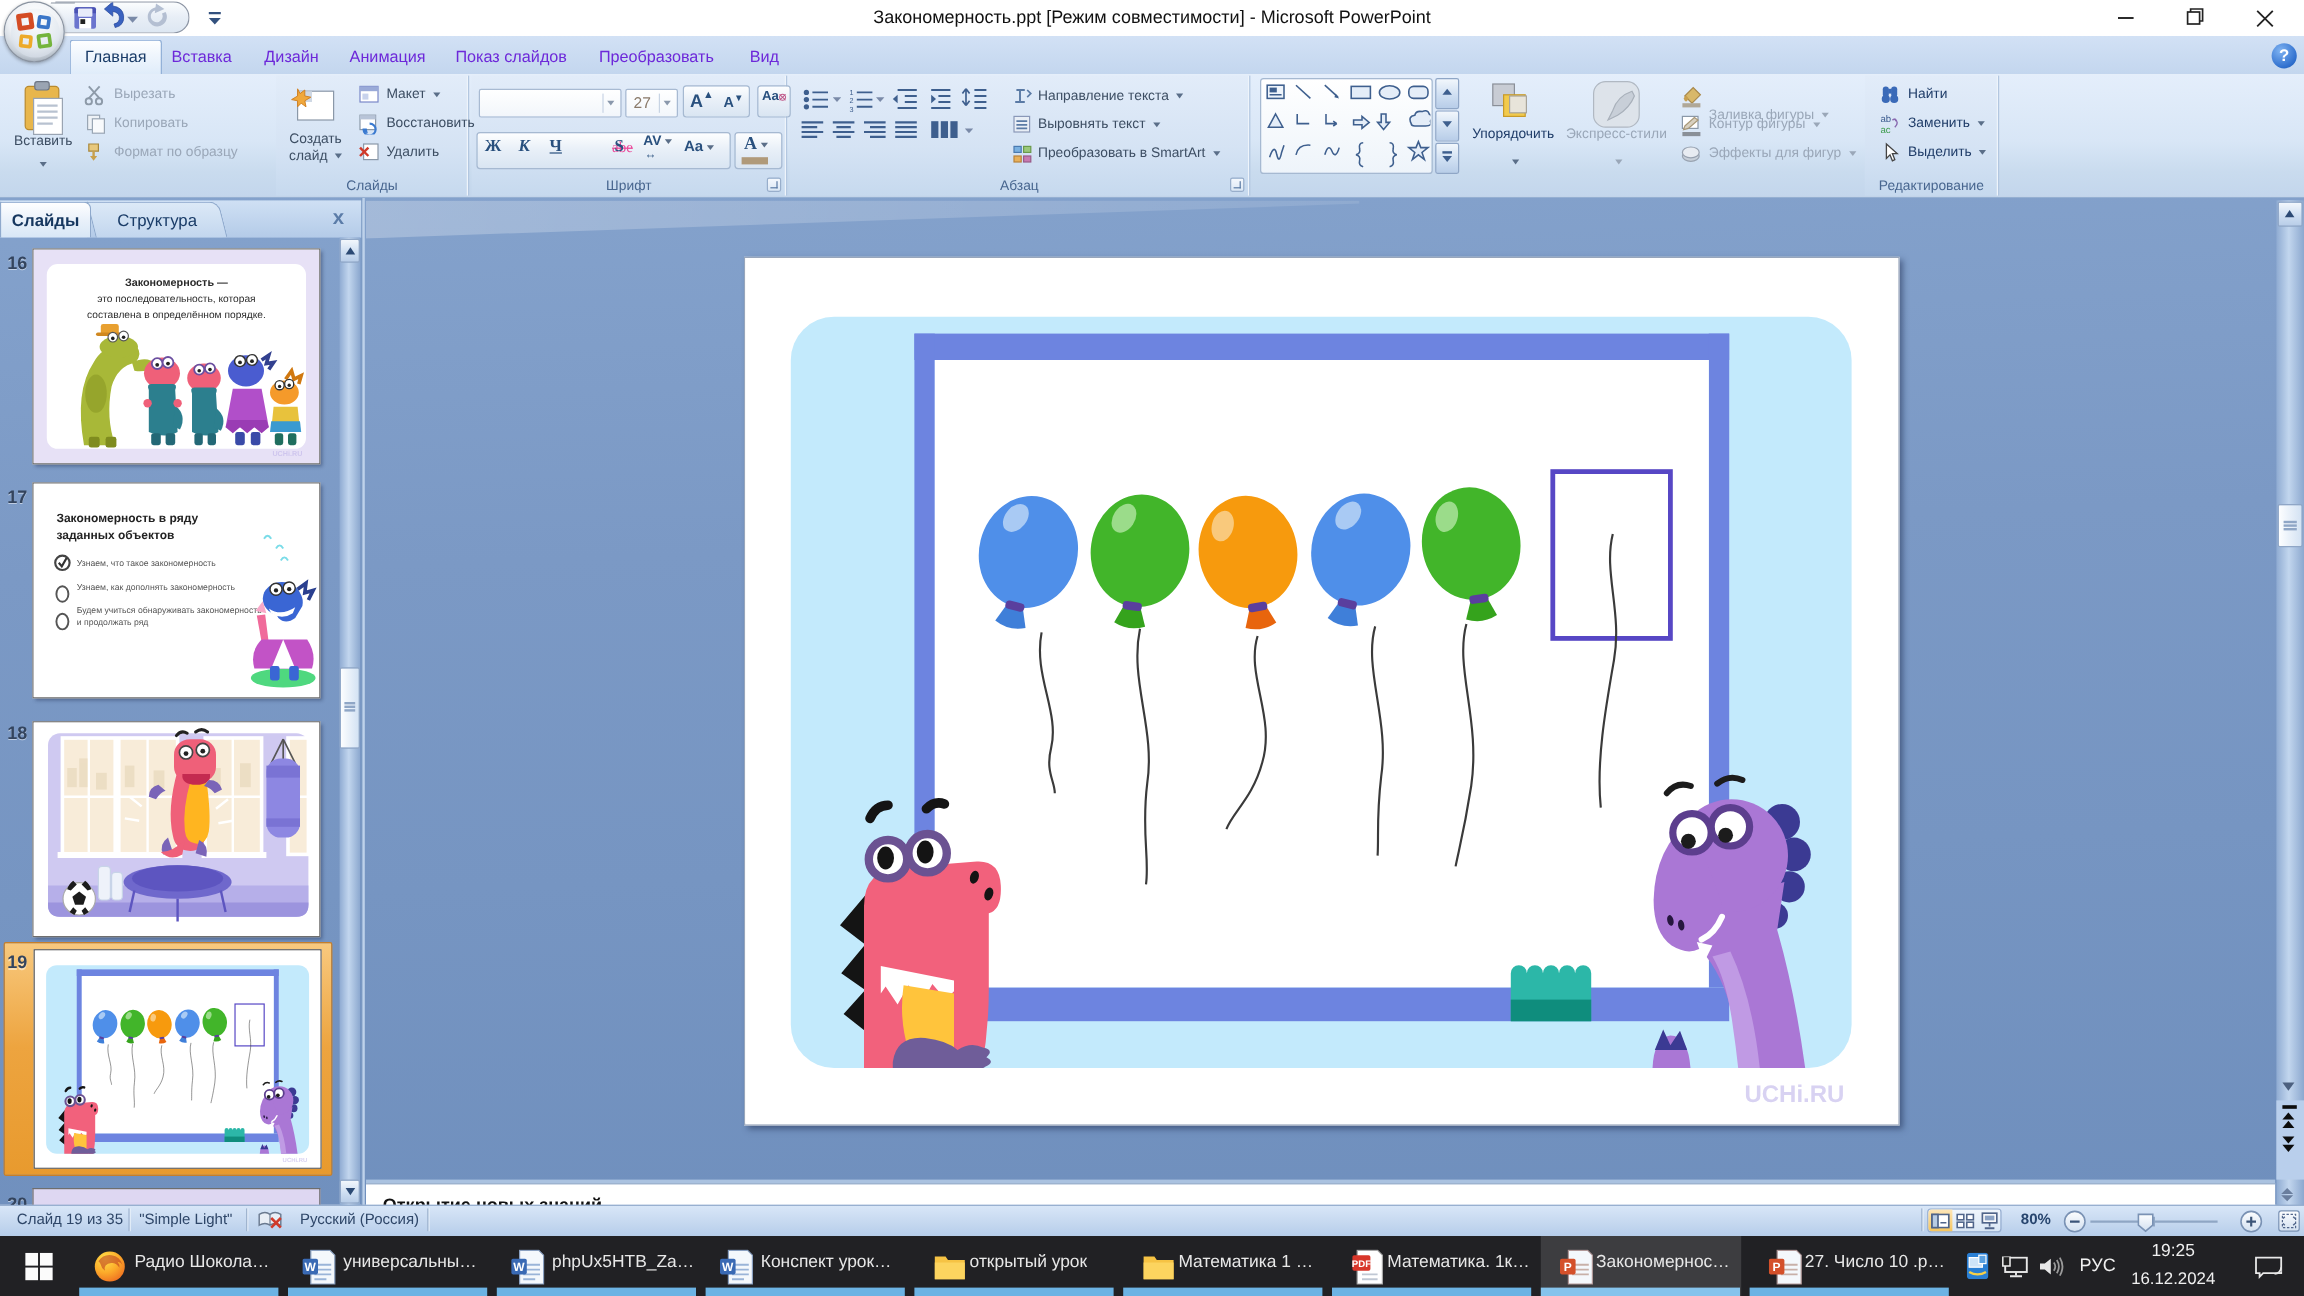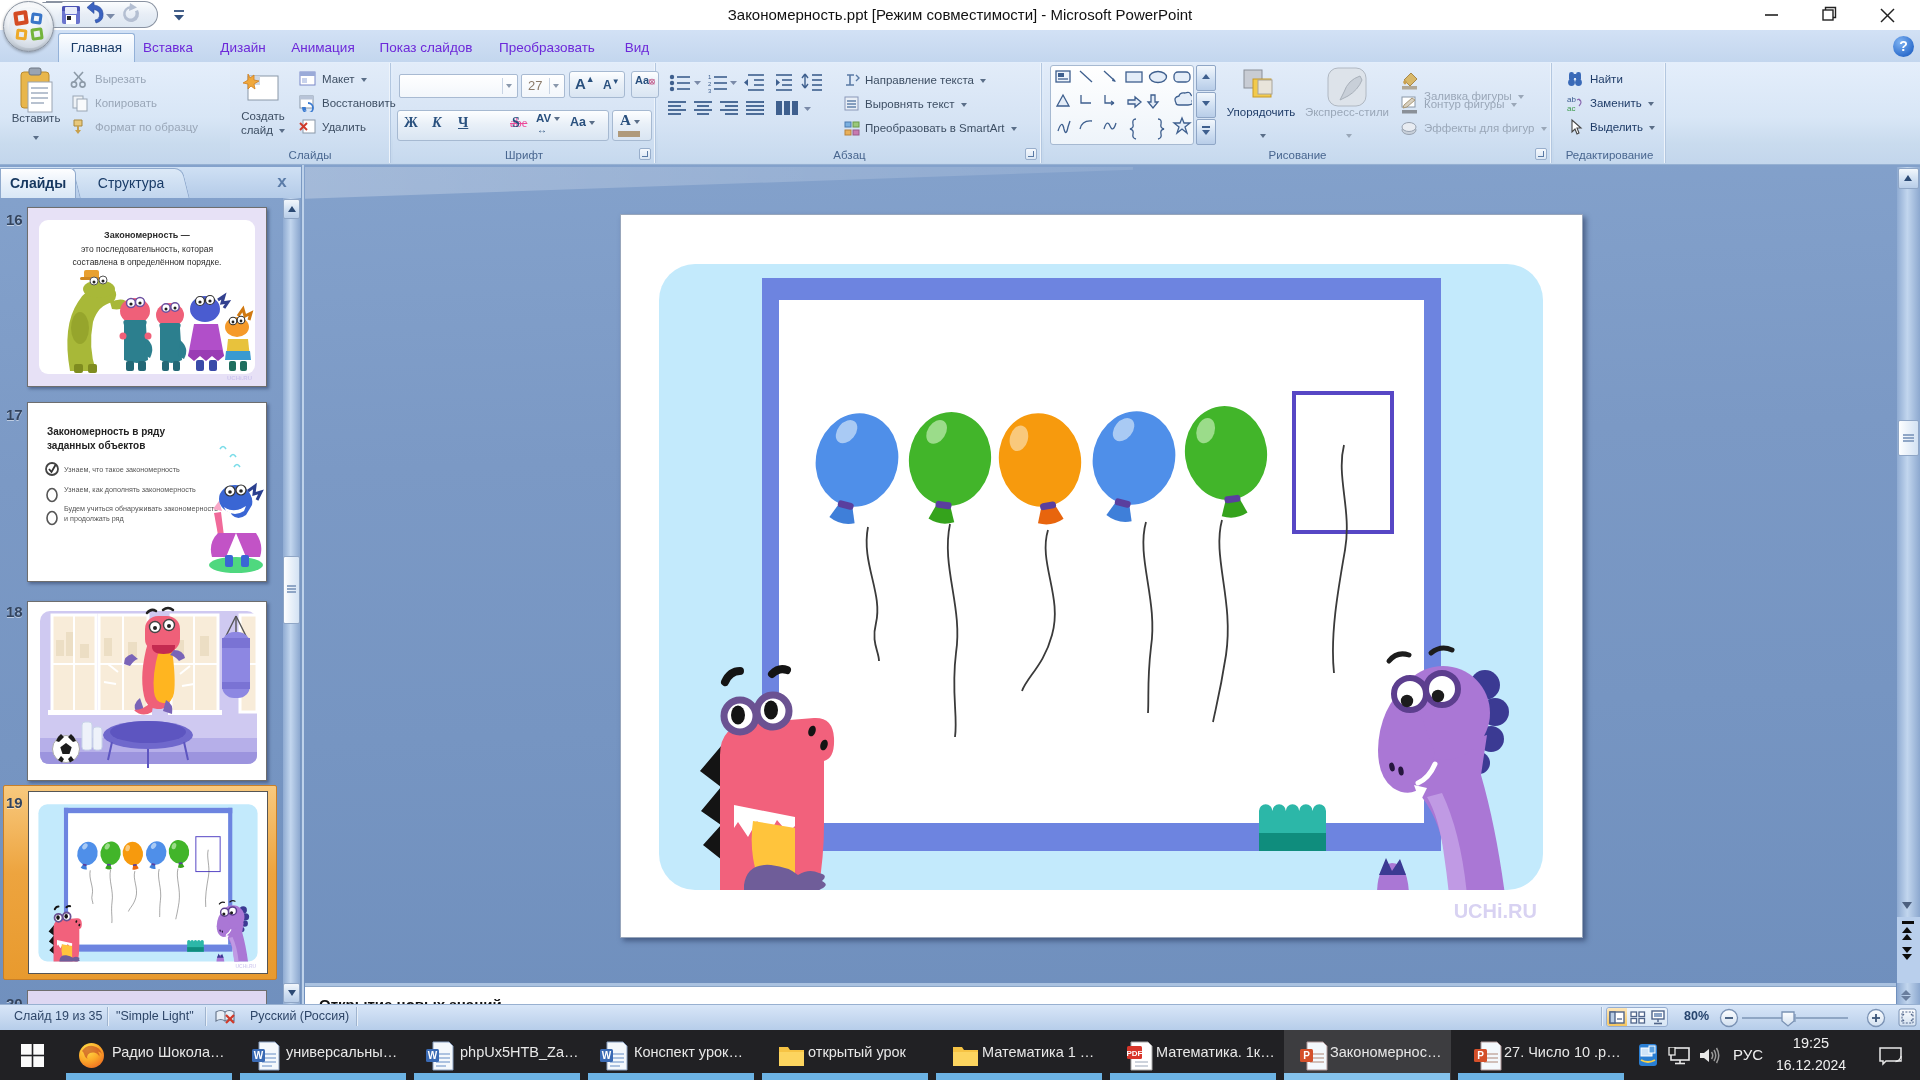--- a/index.html
+++ b/index.html
@@ -141,24 +141,20 @@
     <div class="abs" id="ribbon">
  <div class="grp" style="left:230px;width:161px">
   <div class="grplabel">Слайды</div>
  </div>
  <div class="grp" style="left:393px;width:263px">
   <div class="grplabel">Шрифт</div>
         <div class="launcher" style="right:4px"></div>
  </div>
  <div class="grp" style="left:658px;width:384px">
   <div class="grplabel">Абзац</div>
-        <div class="launcher" style="right:4px"></div>
- </div>
- <div class="grp" style="left:1044px;width:508px">
-  <div class="grplabel">Рисование</div>
         <div class="launcher" style="right:4px"></div>
  </div>
  <div class="grp" style="left:1554px;width:112px">
   <div class="grplabel">Редактирование</div>
  </div>
 </div>
 
 <svg class="abs" style="left:8px;top:66px;width:56px;height:80px">
  <rect x="13" y="6" width="28" height="36" rx="3" fill="#e8b64c" stroke="#b98a2e"></rect>
  <rect x="21" y="2" width="12" height="7" rx="2" fill="#9aa4b2" stroke="#6d7684"></rect>

